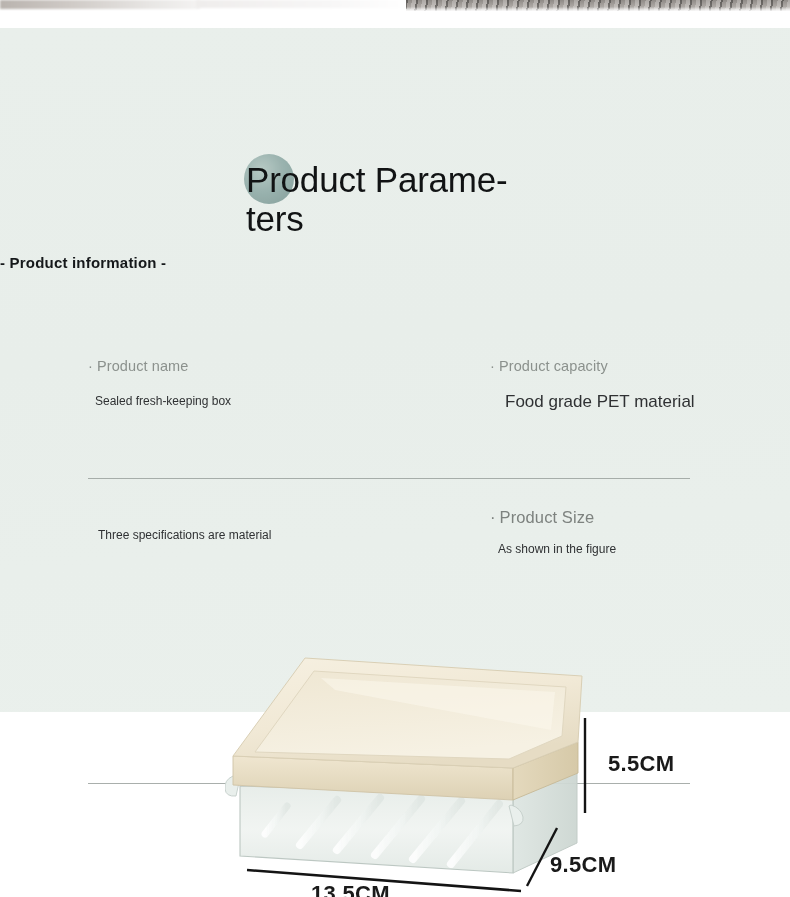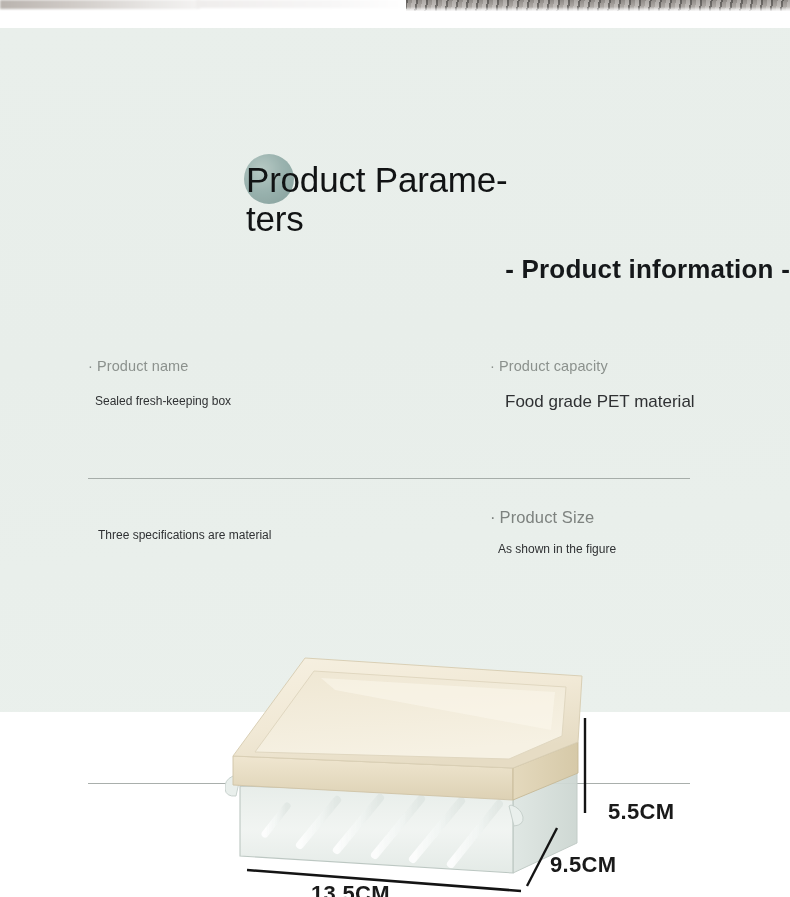--- a/index.html
+++ b/index.html
@@ -94,22 +94,22 @@
     line-height: 39px;
     font-weight: 400;
     color: #111314;
     letter-spacing: -0.2px;
     white-space: pre-line;
   }
   .subtitle {
     position: absolute;
     left: 0; top: 126px;
     width: 790px;
-    text-align: right;
-    font-size: 26px;
+    text-align: left;
+    font-size: 15px;
     font-weight: 700;
     color: #15181a;
     letter-spacing: .2px;
   }
 
   
   .spec-grid {
     position: absolute;
     left: 0; top: 318px;
     width: 790px;
@@ -170,21 +170,21 @@
   }
 
   .dim-label {
     position: absolute;
     font-size: 22px;
     font-weight: 700;
     color: #1a1a1a;
     letter-spacing: .3px;
     white-space: nowrap;
   }
-  .dim-h  { left: 608px; top: 723px; margin-top: 48px; }
+  .dim-h  { left: 608px; top: 723px; }
   .dim-d  { left: 550px; top: 824px; }
   .dim-w  { left: 311px; top: 853px; }
 </style>
 </head>
 <body>
 
 <div class="page">
 
   <div class="top-strip">
     <div class="top-strip-left"></div>

